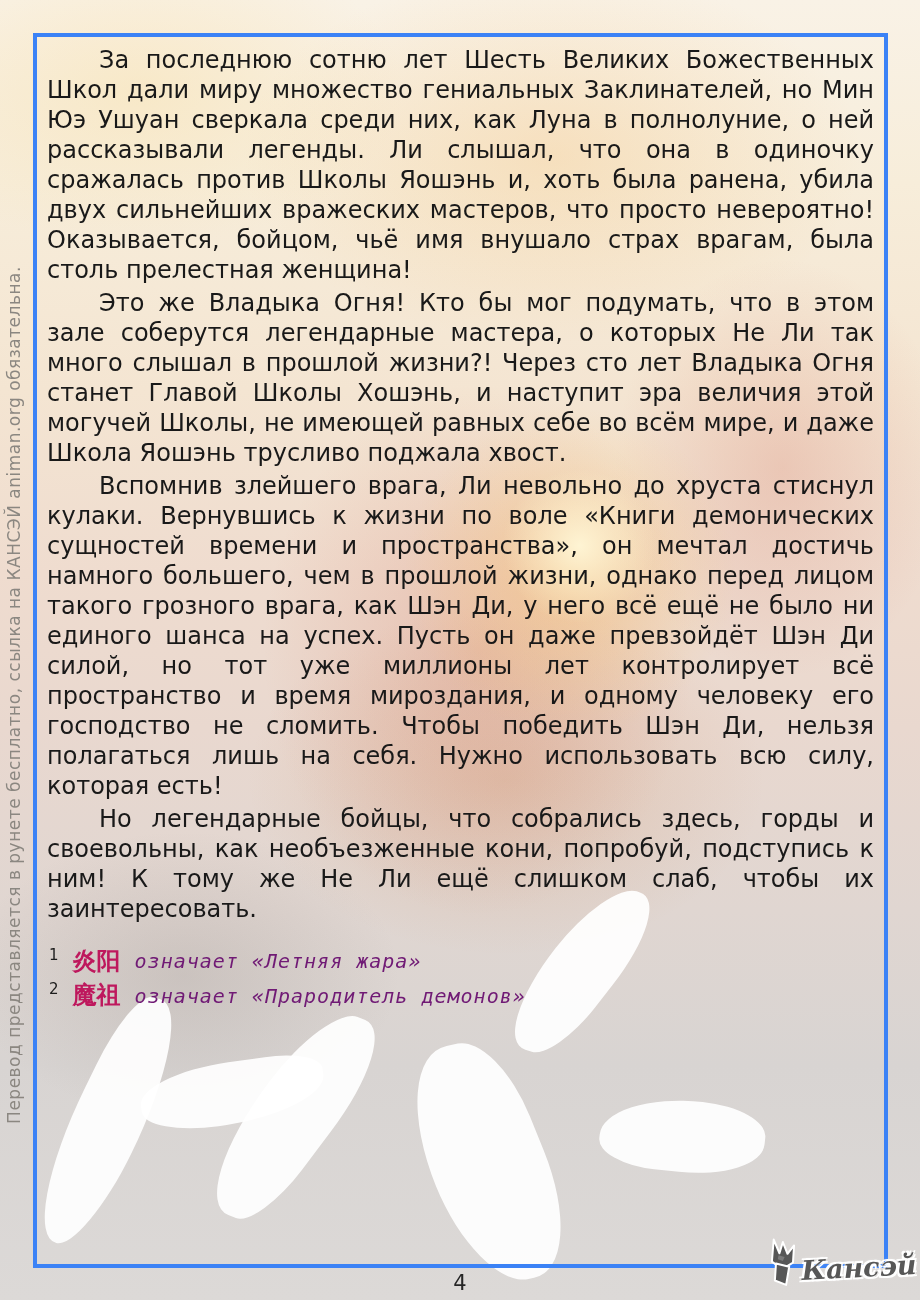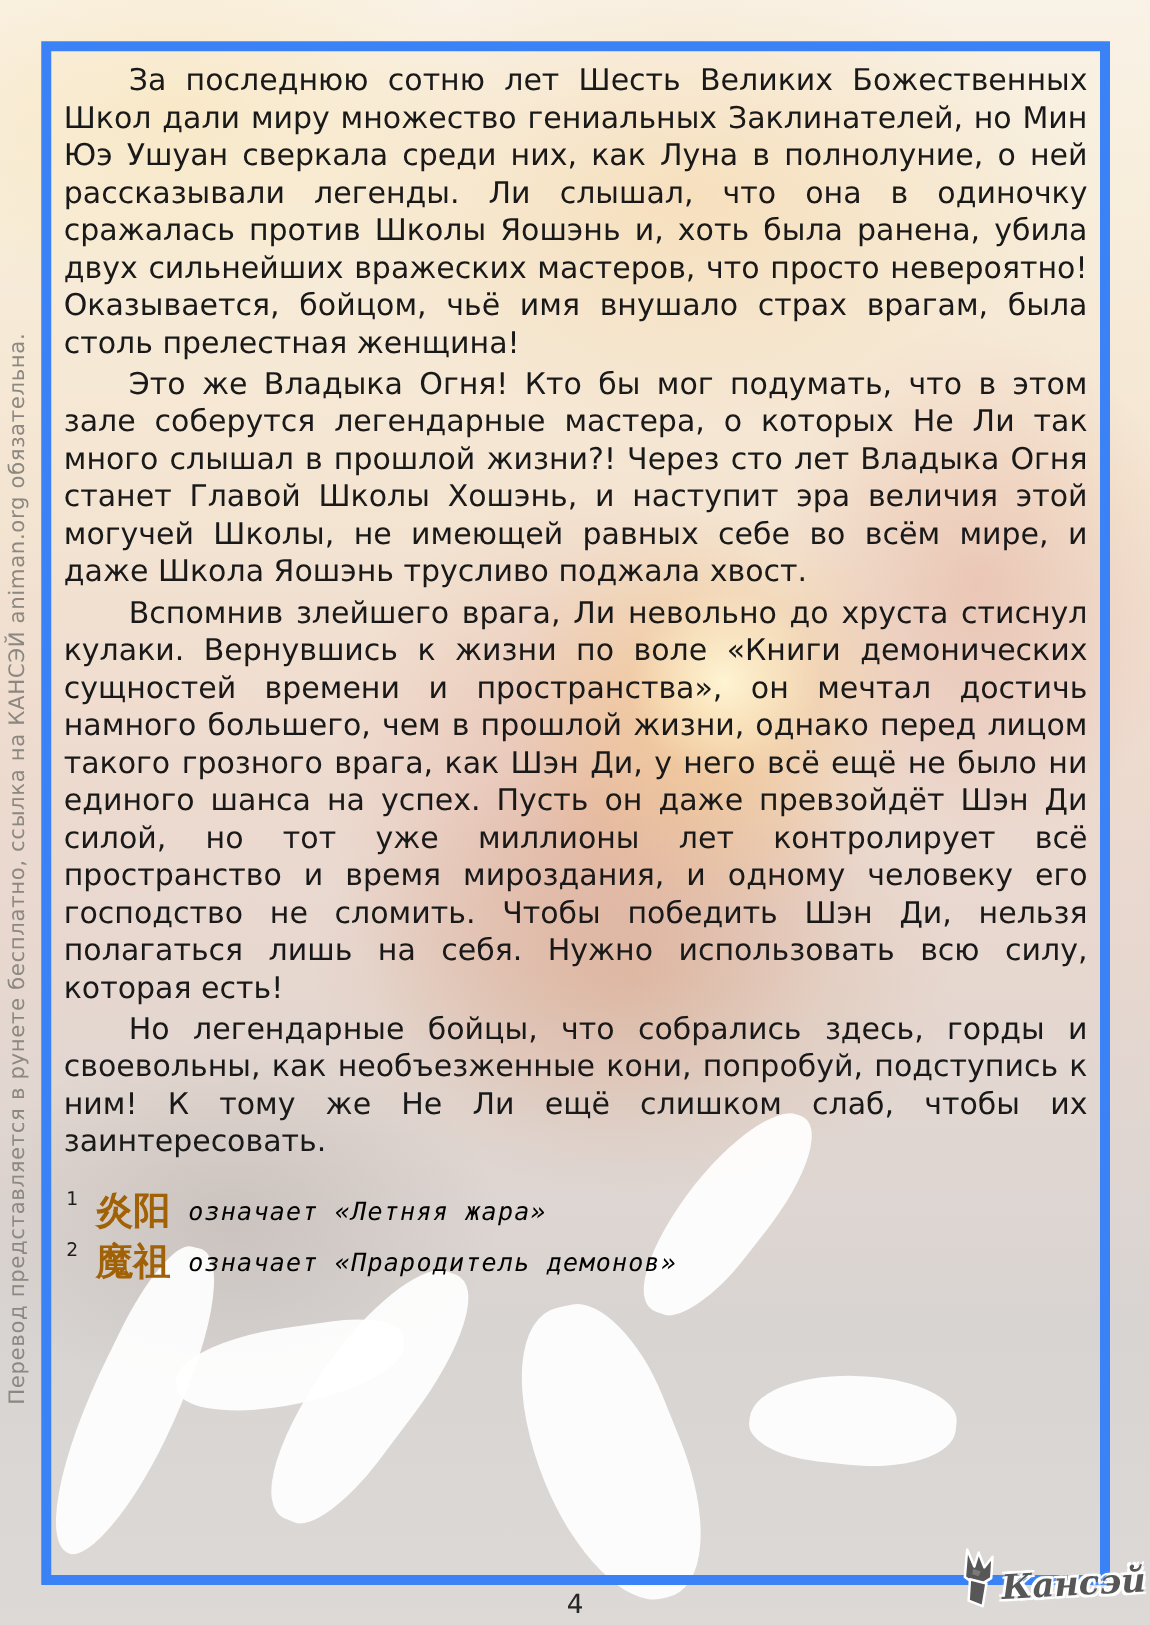--- a/index.html
+++ b/index.html
@@ -36,32 +36,32 @@
   .sidebar{
     position:absolute;z-index:3;top:695px;left:14px;
     transform:translate(-50%,-50%) rotate(-90deg);
     white-space:nowrap;
     font-size:17px;letter-spacing:0.5px;color:#8b8781;
   }
 
   
   .frame{
     position:absolute;z-index:2;left:33px;top:33px;width:855px;height:1235px;
-    border:8px solid #3b82f6;box-sizing:border-box;background:transparent;
+    border:4px solid #3b82f6;box-sizing:border-box;background:transparent;
   }
   .body-text{padding:5px 10px 0 10px;color:#191919;}
   .body-text p{
     margin:3px 0 0 0;text-indent:52px;text-align:justify;
     font-size:24px;line-height:30px;
   }
   .footnotes{margin-top:24px;}
   .fn{display:flex;align-items:center;gap:14px;margin:0 0 8px 2px;}
   .fn-marker{font-size:15px;align-self:flex-start;margin-top:-2px;color:#1d1d1d;}
-  .fn-term{font-size:30px;font-weight:bold;line-height:1.1;color:#a16207;font-family:"DejaVu Sans",sans-serif;}
-  .fn-def{font-style:italic;font-family:"DejaVu Sans Mono",monospace;font-size:20px;color:#000000;letter-spacing:1px;}
+  .fn-term{font-size:24px;font-weight:bold;line-height:1.1;color:#be185d;font-family:"DejaVu Sans",sans-serif;}
+  .fn-def{font-style:italic;font-family:"DejaVu Sans Mono",monospace;font-size:20px;color:#701a75;letter-spacing:1px;}
 
   
   .page-number{
     position:absolute;z-index:3;left:0;right:0;top:1271px;text-align:center;
     font-size:21px;color:#262626;
   }
 
   
   .logo{
     position:absolute;z-index:4;right:4px;top:1234px;

